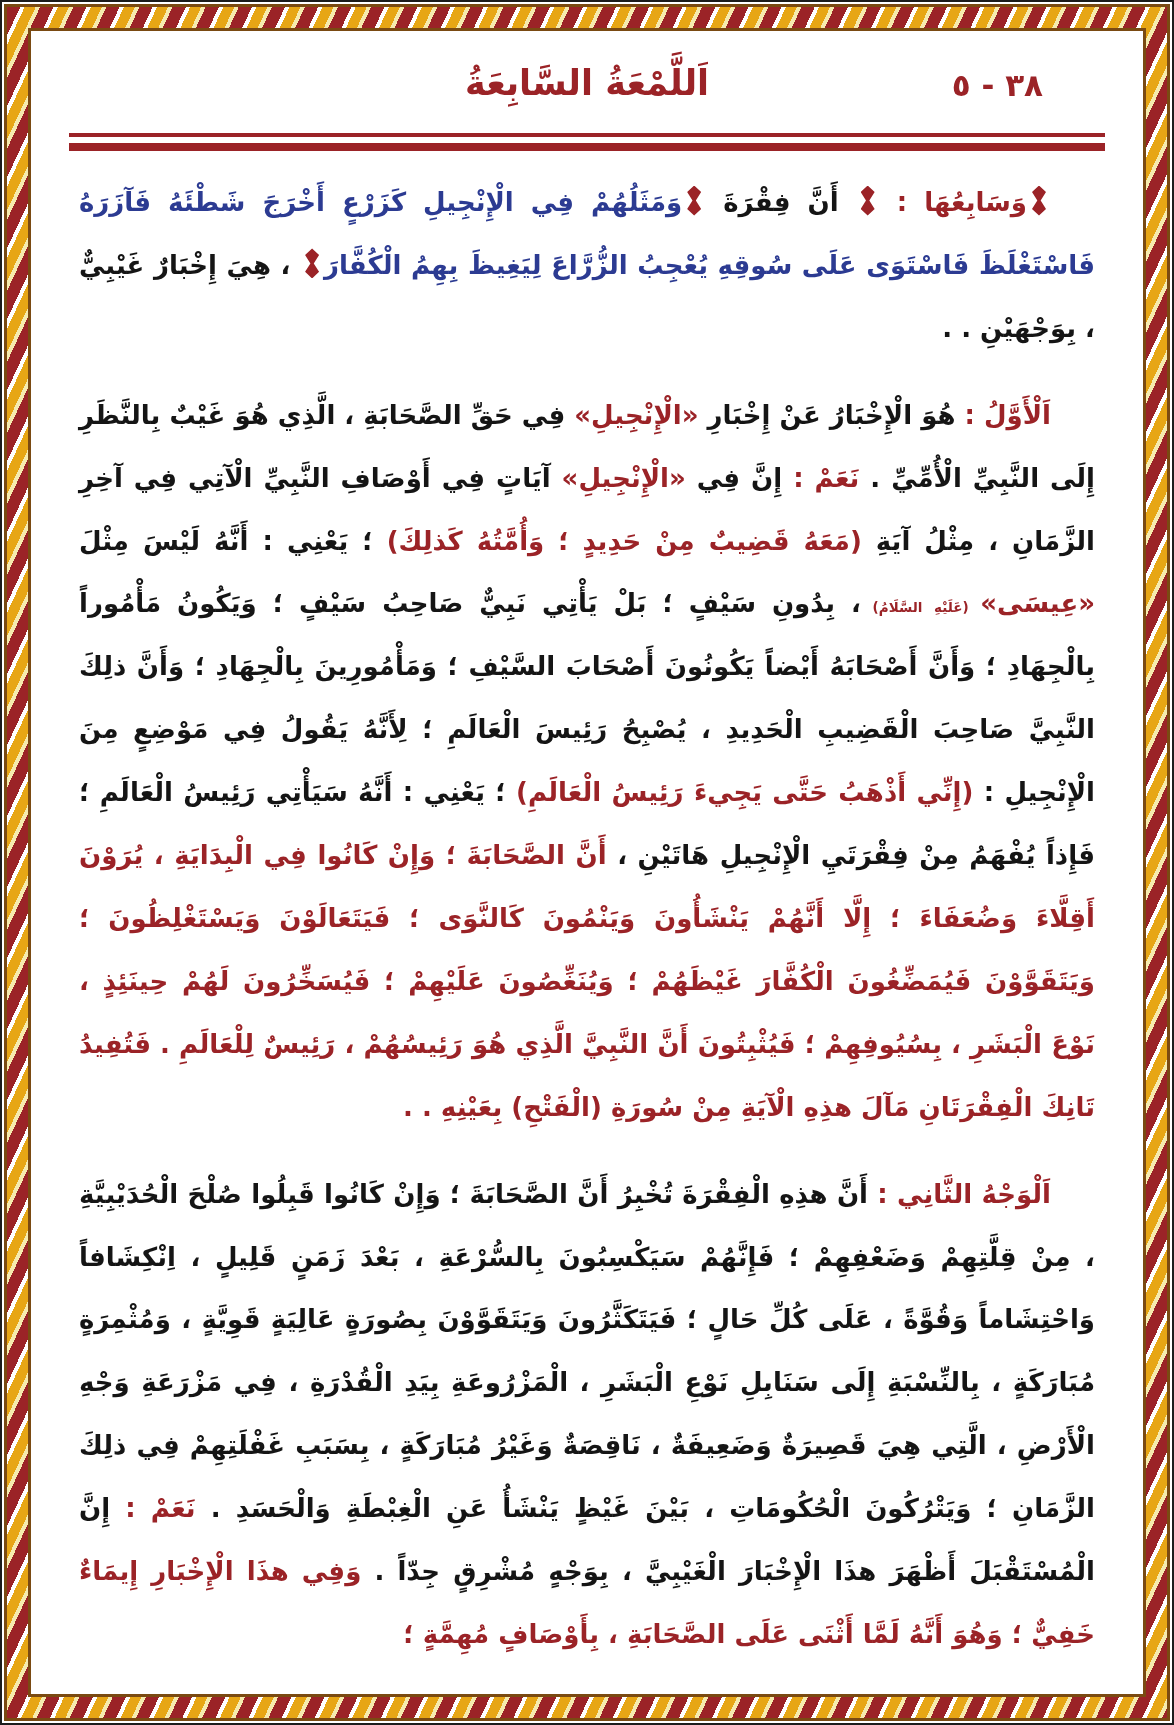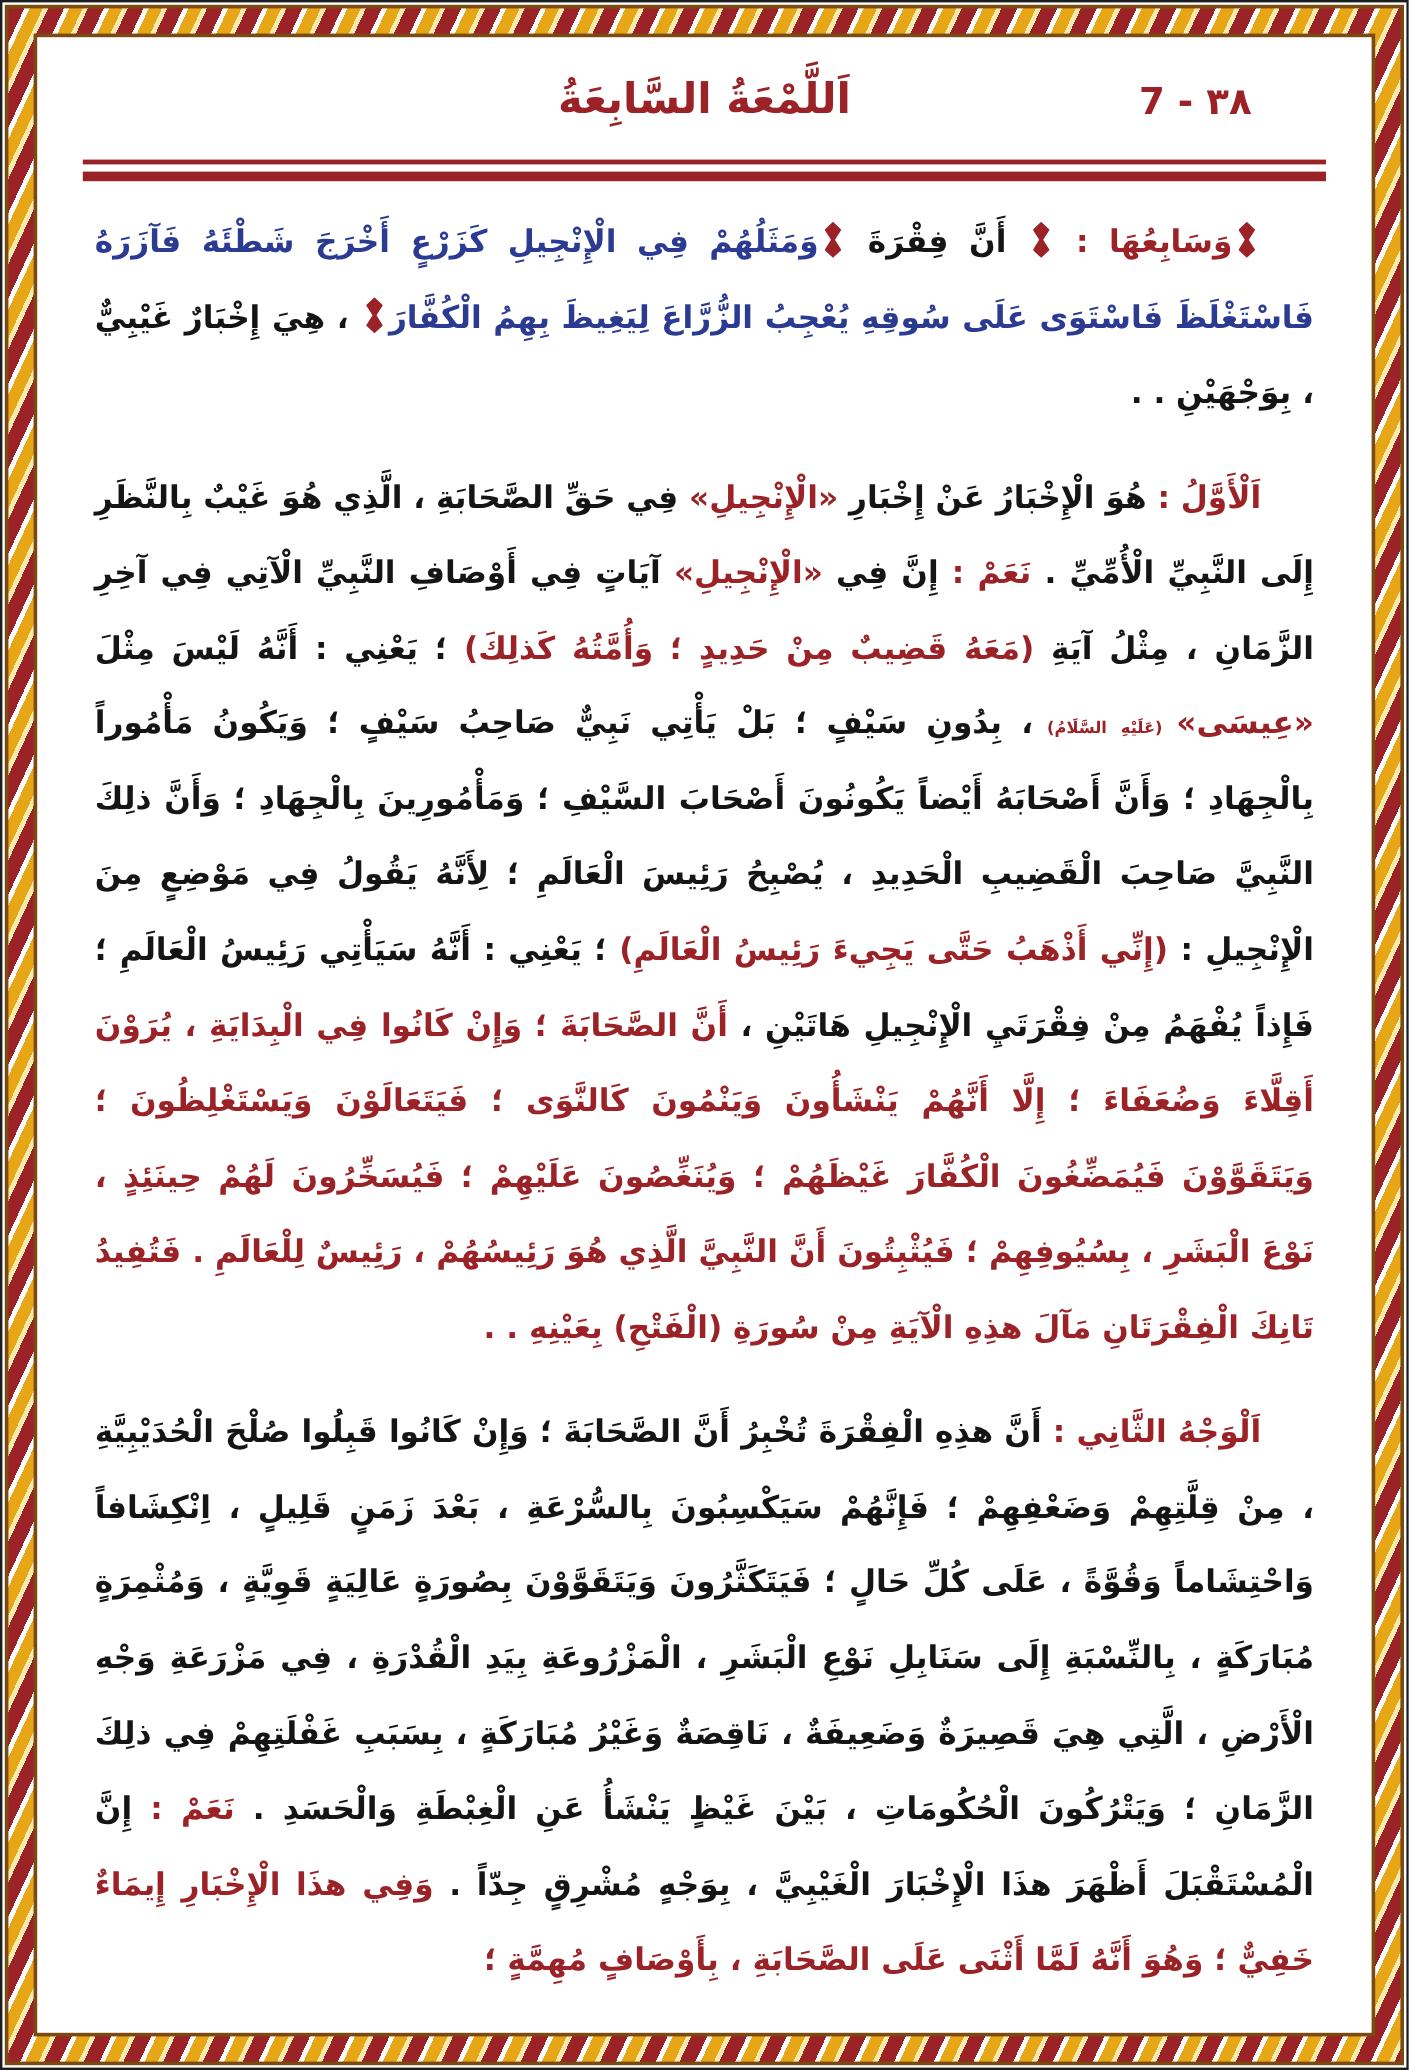--- a/index.html
+++ b/index.html
@@ -51,21 +51,21 @@
 <div class="page">
   <div class="f1">
     <div class="f2">
       <div class="f3">
         <div class="f4">
           <div class="f5">
             <div class="content">
 
               <div class="header">
                 <div class="title">اَللَّمْعَةُ السَّابِعَةُ</div>
-                <div class="page-number">٣٨ - 7</div>
+                <div class="page-number">٣٨ - ٥</div>
               </div>
 
               <div class="double-rule"></div>
 
               <div class="body-text">
                 <p><span class="orn"></span><span class="seg-red">وَسَابِعُهَا : </span><span class="orn"></span><span class="seg-black"> أَنَّ فِقْرَةَ </span><span class="orn"></span><span class="seg-blue">وَمَثَلُهُمْ فِي الْإِنْجِيلِ كَزَرْعٍ أَخْرَجَ شَطْئَهُ فَآزَرَهُ فَاسْتَغْلَظَ فَاسْتَوَى عَلَى سُوقِهِ يُعْجِبُ الزُّرَّاعَ لِيَغِيظَ بِهِمُ الْكُفَّارَ</span><span class="orn"></span><span class="seg-black"> ، هِيَ إِخْبَارٌ غَيْبِيٌّ ، بِوَجْهَيْنِ . .</span></p>
                 <p><span class="seg-red">اَلْأَوَّلُ : </span><span class="seg-black">هُوَ الْإِخْبَارُ عَنْ إِخْبَارِ </span><span class="seg-red">«الْإِنْجِيلِ»</span><span class="seg-black"> فِي حَقِّ الصَّحَابَةِ ، الَّذِي هُوَ غَيْبٌ بِالنَّظَرِ إِلَى النَّبِيِّ الْأُمِّيِّ . </span><span class="seg-red">نَعَمْ : </span><span class="seg-black">إِنَّ فِي </span><span class="seg-red">«الْإِنْجِيلِ»</span><span class="seg-black"> آيَاتٍ فِي أَوْصَافِ النَّبِيِّ الْآتِي فِي آخِرِ الزَّمَانِ ، مِثْلُ آيَةِ </span><span class="seg-red">(مَعَهُ قَضِيبٌ مِنْ حَدِيدٍ ؛ وَأُمَّتُهُ كَذلِكَ)</span><span class="seg-black"> ؛ يَعْنِي : أَنَّهُ لَيْسَ مِثْلَ </span><span class="seg-red">«عِيسَى»</span><span class="seg-red seg-small"> (عَلَيْهِ السَّلَامُ) </span><span class="seg-black">، بِدُونِ سَيْفٍ ؛ بَلْ يَأْتِي نَبِيٌّ صَاحِبُ سَيْفٍ ؛ وَيَكُونُ مَأْمُوراً بِالْجِهَادِ ؛ وَأَنَّ أَصْحَابَهُ أَيْضاً يَكُونُونَ أَصْحَابَ السَّيْفِ ؛ وَمَأْمُورِينَ بِالْجِهَادِ ؛ وَأَنَّ ذلِكَ النَّبِيَّ صَاحِبَ الْقَضِيبِ الْحَدِيدِ ، يُصْبِحُ رَئِيسَ الْعَالَمِ ؛ لِأَنَّهُ يَقُولُ فِي مَوْضِعٍ مِنَ الْإِنْجِيلِ : </span><span class="seg-red">(إِنِّي أَذْهَبُ حَتَّى يَجِيءَ رَئِيسُ الْعَالَمِ)</span><span class="seg-black"> ؛ يَعْنِي : أَنَّهُ سَيَأْتِي رَئِيسُ الْعَالَمِ ؛ فَإِذاً يُفْهَمُ مِنْ فِقْرَتَيِ الْإِنْجِيلِ هَاتَيْنِ ، </span><span class="seg-red">أَنَّ الصَّحَابَةَ ؛ وَإِنْ كَانُوا فِي الْبِدَايَةِ ، يُرَوْنَ أَقِلَّاءَ وَضُعَفَاءَ ؛ إِلَّا أَنَّهُمْ يَنْشَأُونَ وَيَنْمُونَ كَالنَّوَى ؛ فَيَتَعَالَوْنَ وَيَسْتَغْلِظُونَ ؛ وَيَتَقَوَّوْنَ فَيُمَضِّغُونَ الْكُفَّارَ غَيْظَهُمْ ؛ وَيُنَغِّصُونَ عَلَيْهِمْ ؛ فَيُسَخِّرُونَ لَهُمْ حِينَئِذٍ ، نَوْعَ الْبَشَرِ ، بِسُيُوفِهِمْ ؛ فَيُثْبِتُونَ أَنَّ النَّبِيَّ الَّذِي هُوَ رَئِيسُهُمْ ، رَئِيسٌ لِلْعَالَمِ . فَتُفِيدُ تَانِكَ الْفِقْرَتَانِ مَآلَ هذِهِ الْآيَةِ مِنْ سُورَةِ (الْفَتْحِ) بِعَيْنِهِ . .</span></p>
                 <p><span class="seg-red">اَلْوَجْهُ الثَّانِي : </span><span class="seg-black">أَنَّ هذِهِ الْفِقْرَةَ تُخْبِرُ أَنَّ الصَّحَابَةَ ؛ وَإِنْ كَانُوا قَبِلُوا صُلْحَ الْحُدَيْبِيَّةِ ، مِنْ قِلَّتِهِمْ وَضَعْفِهِمْ ؛ فَإِنَّهُمْ سَيَكْسِبُونَ بِالسُّرْعَةِ ، بَعْدَ زَمَنٍ قَلِيلٍ ، اِنْكِشَافاً وَاحْتِشَاماً وَقُوَّةً ، عَلَى كُلِّ حَالٍ ؛ فَيَتَكَثَّرُونَ وَيَتَقَوَّوْنَ بِصُورَةٍ عَالِيَةٍ قَوِيَّةٍ ، وَمُثْمِرَةٍ مُبَارَكَةٍ ، بِالنِّسْبَةِ إِلَى سَنَابِلِ نَوْعِ الْبَشَرِ ، الْمَزْرُوعَةِ بِيَدِ الْقُدْرَةِ ، فِي مَزْرَعَةِ وَجْهِ الْأَرْضِ ، الَّتِي هِيَ قَصِيرَةٌ وَضَعِيفَةٌ ، نَاقِصَةٌ وَغَيْرُ مُبَارَكَةٍ ، بِسَبَبِ غَفْلَتِهِمْ فِي ذلِكَ الزَّمَانِ ؛ وَيَتْرُكُونَ الْحُكُومَاتِ ، بَيْنَ غَيْظٍ يَنْشَأُ عَنِ الْغِبْطَةِ وَالْحَسَدِ . </span><span class="seg-red">نَعَمْ : </span><span class="seg-black">إِنَّ الْمُسْتَقْبَلَ أَظْهَرَ هذَا الْإِخْبَارَ الْغَيْبِيَّ ، بِوَجْهٍ مُشْرِقٍ جِدّاً . </span><span class="seg-red">وَفِي هذَا الْإِخْبَارِ إِيمَاءٌ خَفِيٌّ ؛ وَهُوَ أَنَّهُ لَمَّا أَثْنَى عَلَى الصَّحَابَةِ ، بِأَوْصَافٍ مُهِمَّةٍ ؛</span></p>
               </div>
 

